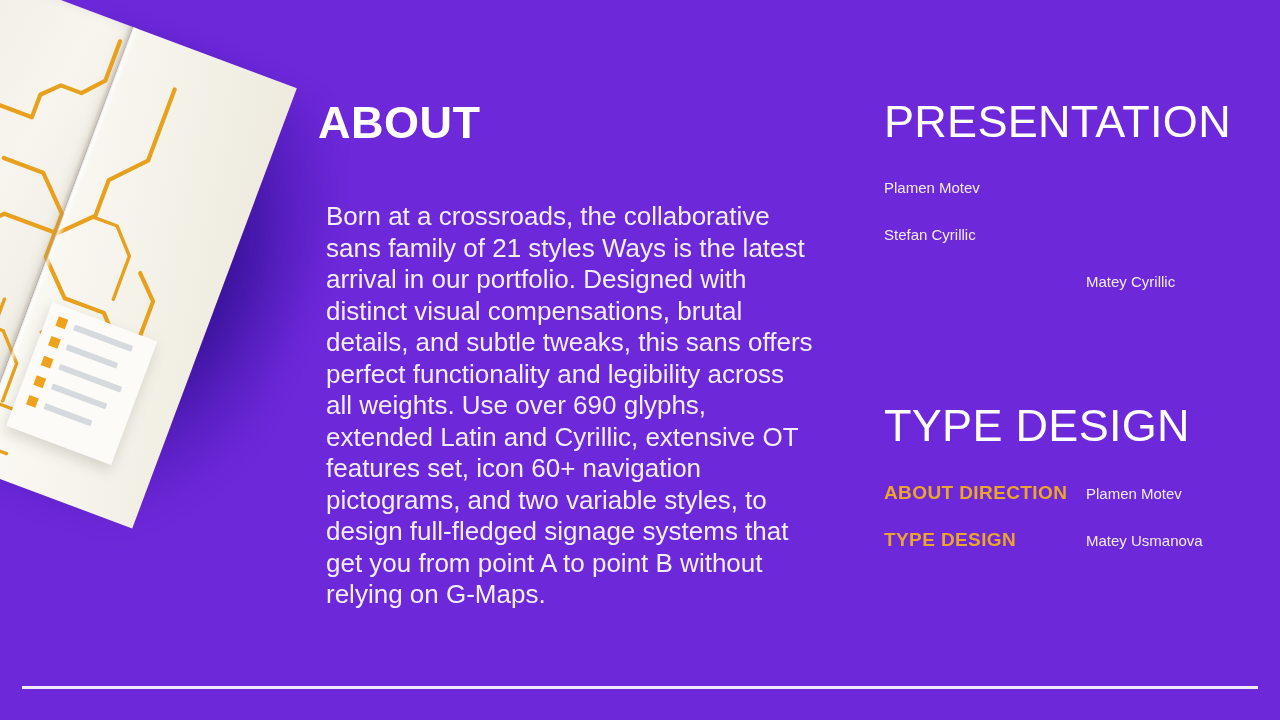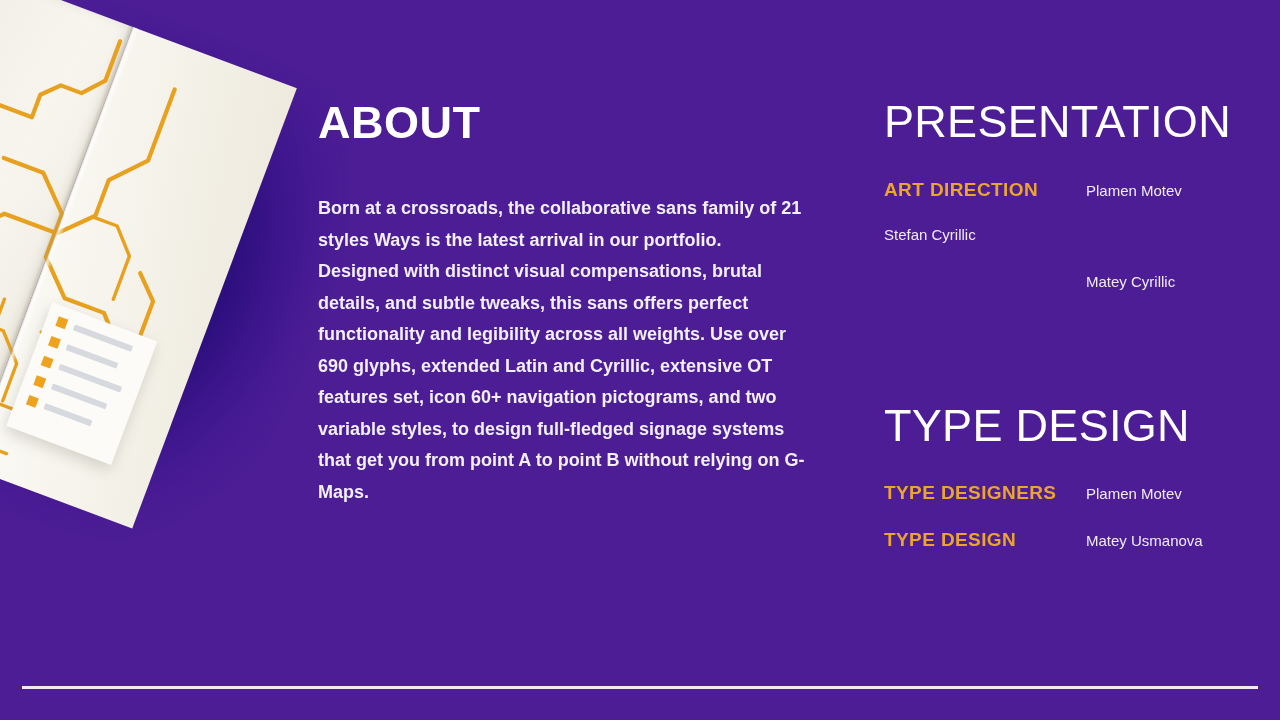--- a/index.html
+++ b/index.html
@@ -8,21 +8,21 @@
     padding: 0;
     background: #2d00e6;
   }
   body {
     font-family: "Liberation Sans", "DejaVu Sans", sans-serif;
   }
   #slide {
     position: relative;
     width: 1280px;
     height: 720px;
-    background: #4c1d95;
+    background: #6d28d9;
     overflow: hidden;
   }
 
   
   .art-stage {
     position: absolute;
     left: -120px;
     top: -40px;
     width: 470px;
     height: 640px;
@@ -128,26 +128,26 @@
   }
   h1.about-title {
     margin: 0;
     font-size: 45px;
     font-weight: 700;
     letter-spacing: 0.5px;
     color: #ffffff;
     line-height: 1;
   }
   p.about-body {
-    margin: 0;
+    margin: 8px;
     padding-top: 48px;
-    font-size: 18px;
+    font-size: 26px;
     line-height: 31.5px;
     color: #f3eff8;
-    font-weight: 700;
+    font-weight: 400;
     width: 487px;
   }
 
   .col-credits {
     position: absolute;
     left: 884px;
     top: 98px;
     width: 400px;
   }
   h2.credit-head {
@@ -257,38 +257,37 @@
     <h1 class="about-title">ABOUT</h1>
     <p class="about-body">Born at a crossroads, the collaborative sans family of 21 styles Ways is the latest arrival in our portfolio. Designed with distinct visual compensations, brutal details, and subtle tweaks, this sans offers perfect functionality and legibility across all weights. Use over 690 glyphs, extended Latin and Cyrillic, extensive OT features set, icon 60+ navigation pictograms, and two variable styles, to design full-fledged signage systems that get you from point A to point B without relying on G-Maps.</p>
   </div>
 
   <div class="col-credits">
 
     <div class="credit-block">
       <h2 class="credit-head">PRESENTATION</h2>
       <div class="credit-rows">
         <div class="credit-row">
-          <span class="credit-label">ART DIRECTION</span>
           <span class="credit-value">Plamen Motev</span>
         </div>
         <div class="credit-row">
           <span class="credit-value">Stefan Cyrillic</span>
         </div>
         <div class="credit-row">
           <span class="credit-label"></span>
           <span class="credit-value">Matey Cyrillic</span>
         </div>
       </div>
     </div>
 
     <div class="credit-block second">
       <h2 class="credit-head">TYPE DESIGN</h2>
       <div class="credit-rows">
         <div class="credit-row">
-          <span class="credit-label">TYPE DESIGNERS</span>
+          <span class="credit-label">ABOUT DIRECTION</span>
           <span class="credit-value">Plamen Motev</span>
         </div>
         <div class="credit-row">
           <span class="credit-label">TYPE DESIGN</span>
           <span class="credit-value">Matey Usmanova</span>
         </div>
       </div>
     </div>
 
   </div>

